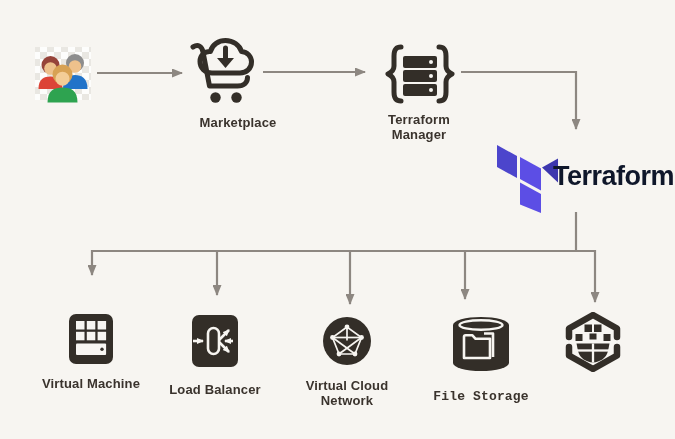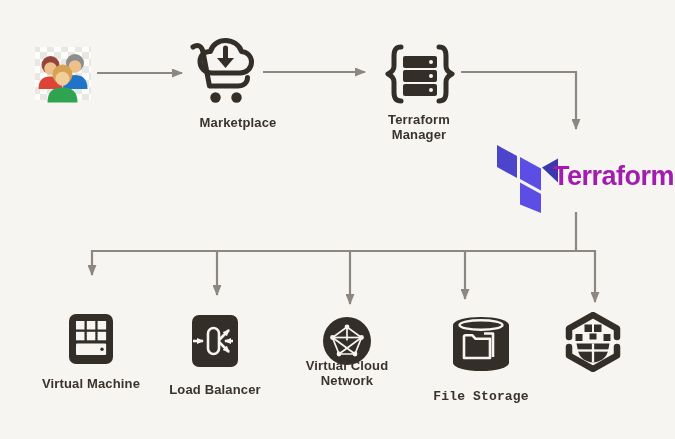--- a/index.html
+++ b/index.html
@@ -15,21 +15,21 @@
     letter-spacing:.15px;
     color:#3a332d;
     text-align:center;
   }
   .tf-word{
     position:absolute;
     font-family:"Liberation Sans",sans-serif;
     font-weight:700;
     font-size:27px;
     letter-spacing:-0.5px;
-    color:#a21caf;
+    color:#0f172a;
     white-space:nowrap;
   }
   svg{display:block;}
 </style>
 </head>
 <body>
 
 <div class="canvas">
 
   <svg class="abs" style="left:0;top:0;" width="675" height="439" viewBox="0 0 675 439">
@@ -166,21 +166,21 @@
       </g>
       <g fill="#f7f5f1">
         <circle cx="25" cy="11" r="2.4"></circle>
         <circle cx="10.5" cy="21.5" r="2.4"></circle>
         <circle cx="39.5" cy="21.5" r="2.4"></circle>
         <circle cx="17" cy="38" r="2.4"></circle>
         <circle cx="33" cy="38" r="2.4"></circle>
       </g>
     </svg>
   </div>
-  <div class="lbl" style="left:287px;top:358px;width:120px;">Virtual Cloud Network</div>
+  <div class="lbl" style="left:287px;top:378px;width:120px;">Virtual Cloud Network</div>
 
   <div class="abs" style="left:452px;top:316px;">
     <svg width="58" height="56" viewBox="0 0 58 56">
       <path d="M1,9 H57 V47 H1 Z" fill="#332e28"></path>
       <ellipse cx="29" cy="9" rx="28" ry="8" fill="#332e28"></ellipse>
       <ellipse cx="29" cy="47" rx="28" ry="8" fill="#332e28"></ellipse>
       <ellipse cx="29" cy="9" rx="21.5" ry="4.8" fill="none" stroke="#f7f5f1" stroke-width="2.4"></ellipse>
       <g stroke="#f7f5f1" stroke-width="2.6" fill="none" stroke-linejoin="round">
         <path d="M12,42 V20.8 q0,-1.6 1.6,-1.6 h6.6 l3.4,3.6 H38 V42 Z"></path>
         <path d="M41,41 V17.5 H32"></path>

